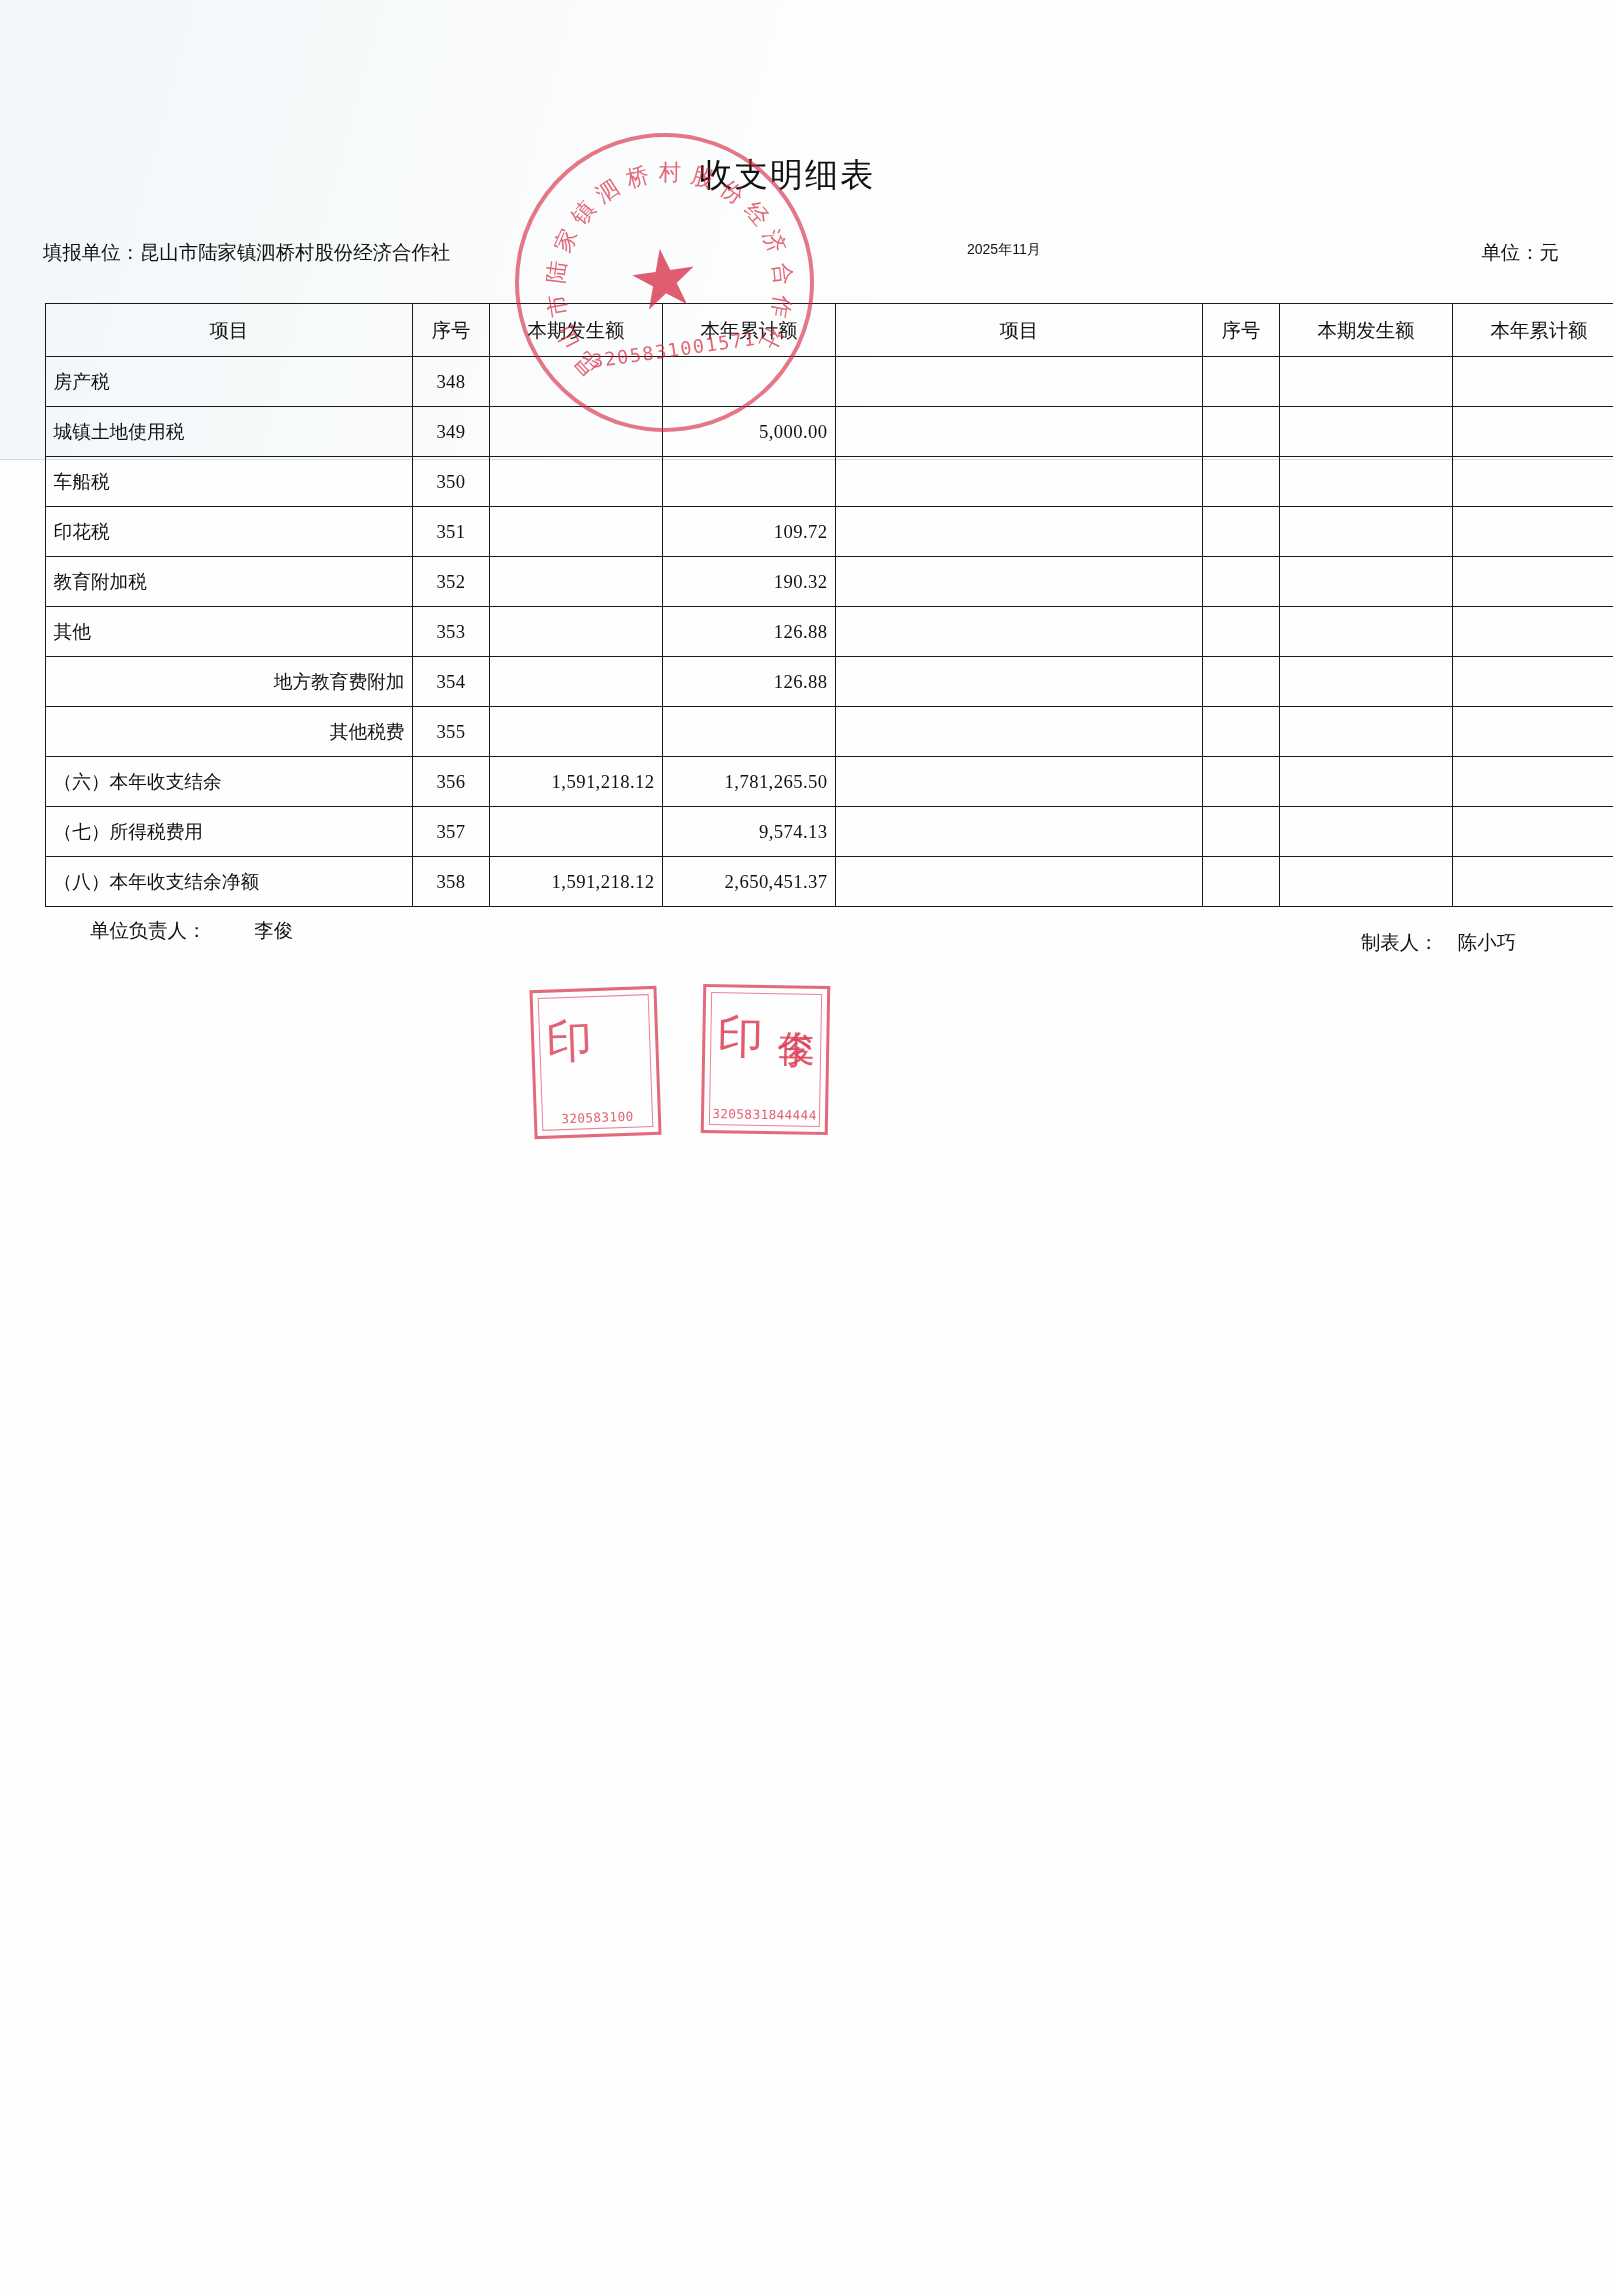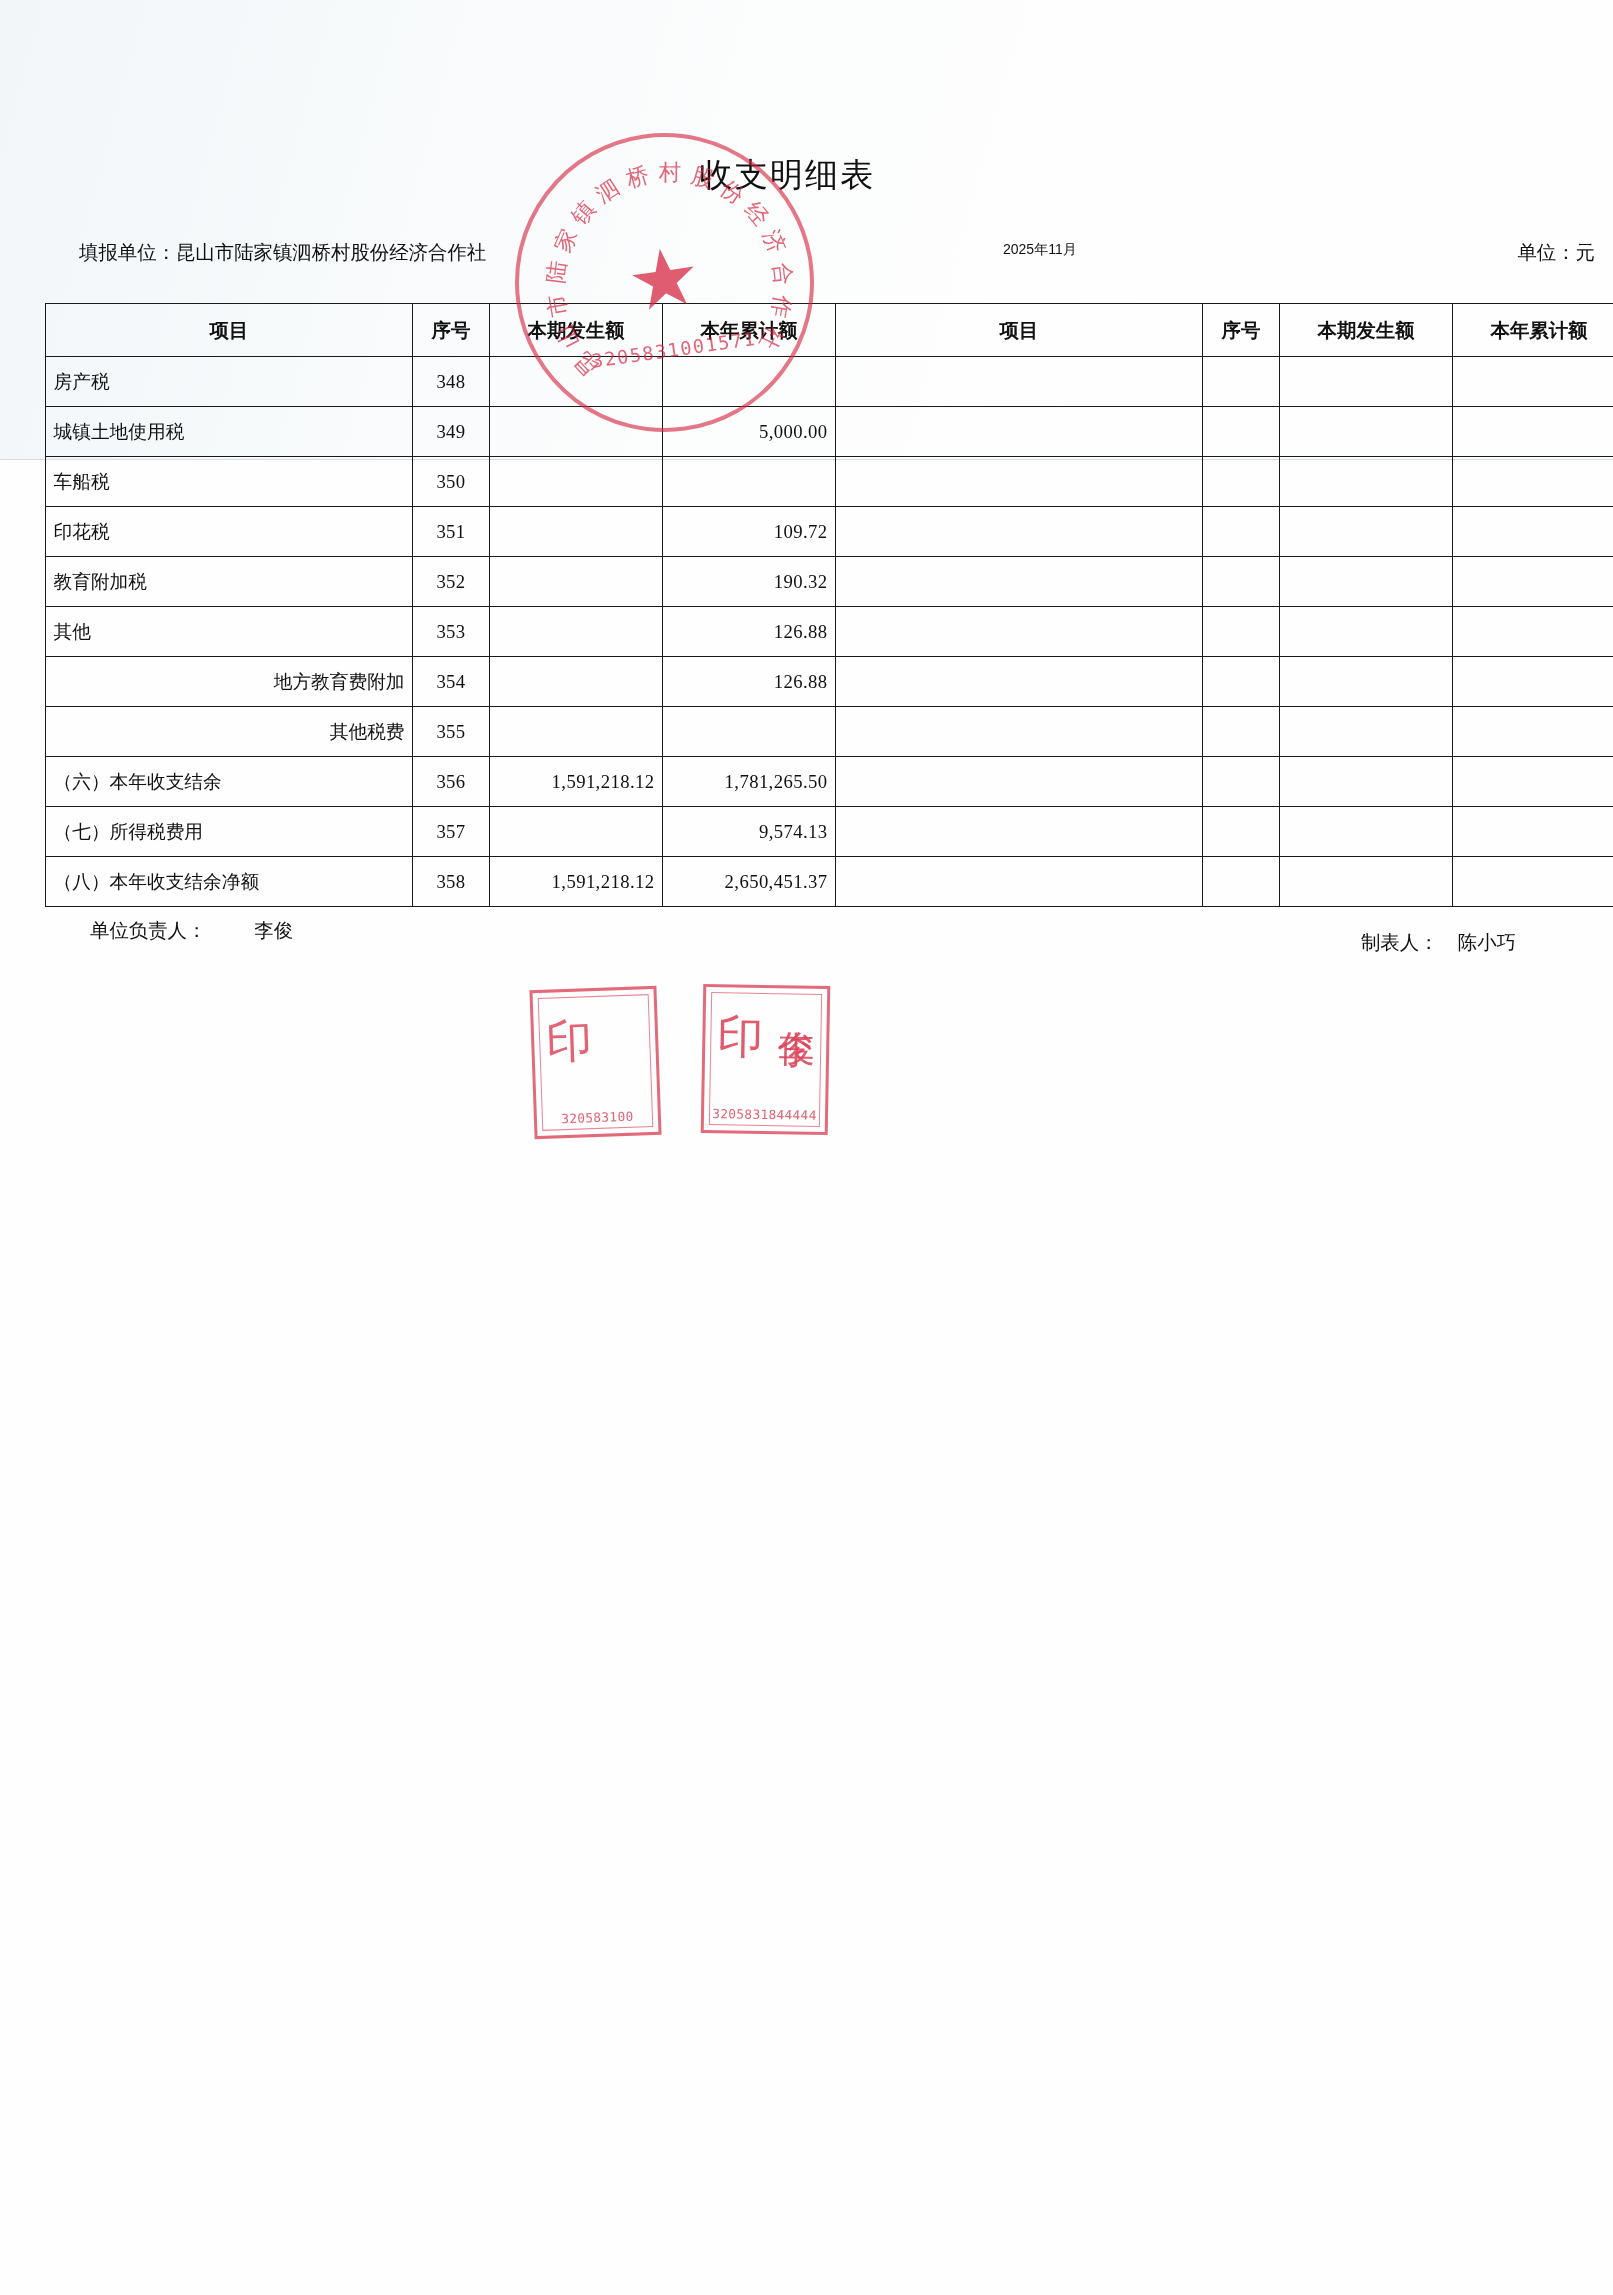--- a/index.html
+++ b/index.html
@@ -49,21 +49,20 @@
     letter-spacing: 2.2px;
     font-weight: 500;
   }
   .meta-row {
     position: absolute;
     left: 43px;
     top: 239px;
     width: 1516px;
     height: 25.4px;
     font-size: 19.4px;
-    margin-left: 36px;
   }
   .meta-left {
     position: absolute;
     left: 0;
     top: 0;
     white-space: nowrap;
   }
   .meta-center {
     position: absolute;
     left: 924px;
@@ -90,21 +89,20 @@
     border: 1.1px solid #1a1a1a;
     height: 49px;
     padding: 0 7.5px;
     font-weight: normal;
     vertical-align: middle;
   }
   table.sheet thead td {
     text-align: center;
     font-size: 19.4px;
     height: 52px;
-    font-weight: bold;
   }
   .c-item   { width: 351px; text-align: left; padding-left: 39px; }
   .c-no     { width: 61px;  text-align: center; }
   .c-cur    { width: 157px; text-align: right; padding-right: 10.5px; }
   .c-ytd    { width: 157px; text-align: right; padding-right: 10.5px; }
   .c-item2  { width: 351px; text-align: left; padding-left: 39px; }
   .c-no2    { width: 61px;  text-align: center; }
   .c-cur2   { width: 157px; text-align: right; padding-right: 10.5px; }
   .c-ytd2   { width: 157px; text-align: right; padding-right: 10.5px; }
   .indent-1 { padding-left: 61px; text-align: right; }

